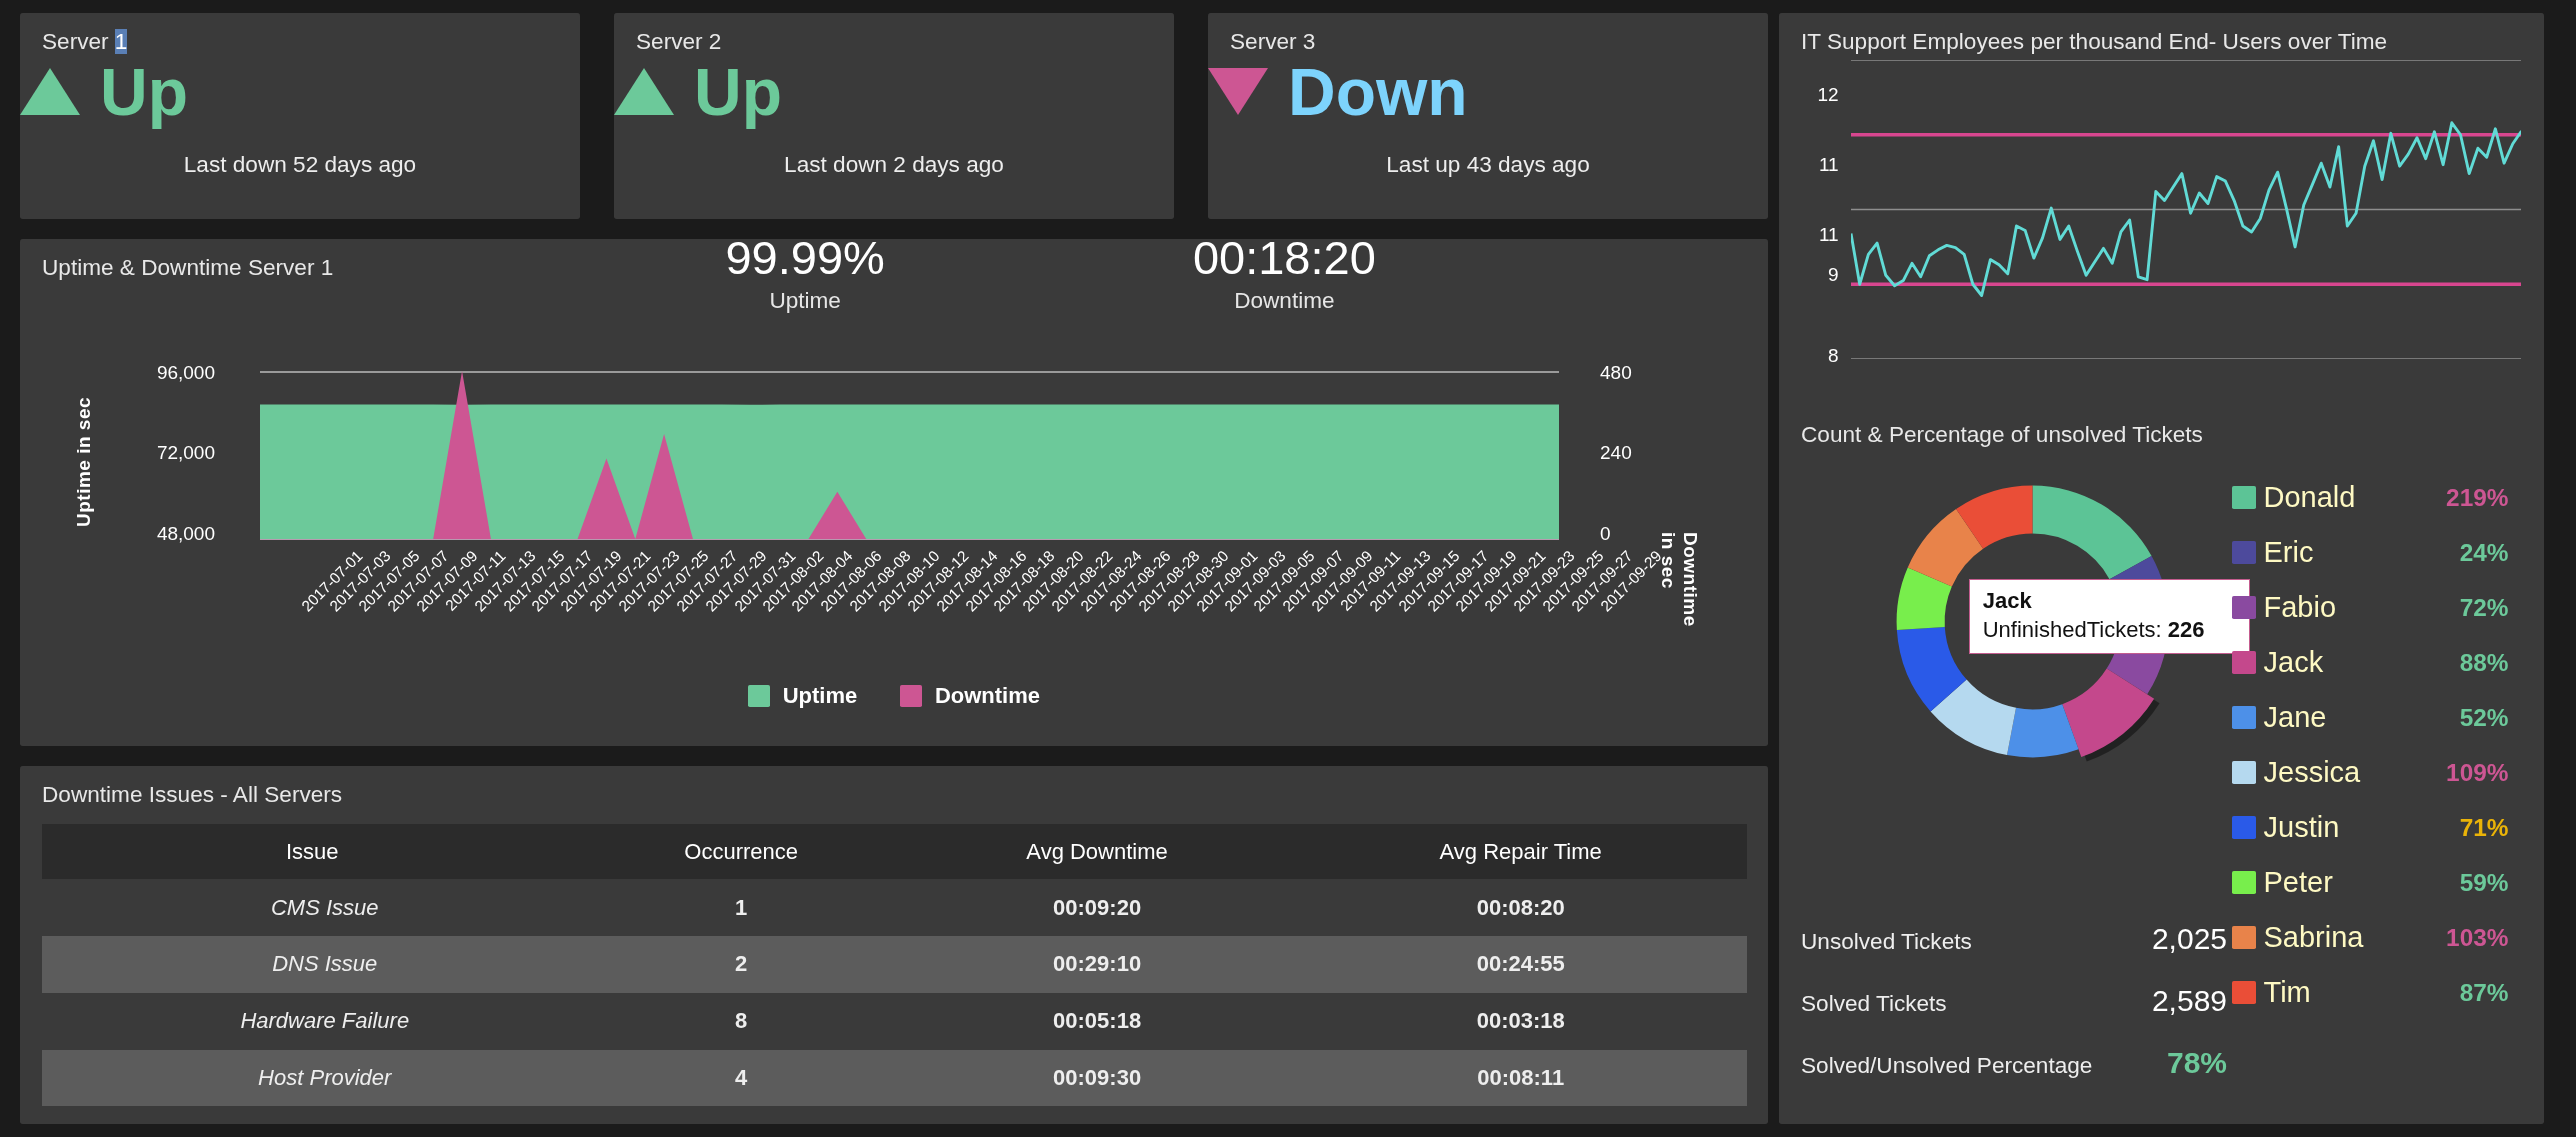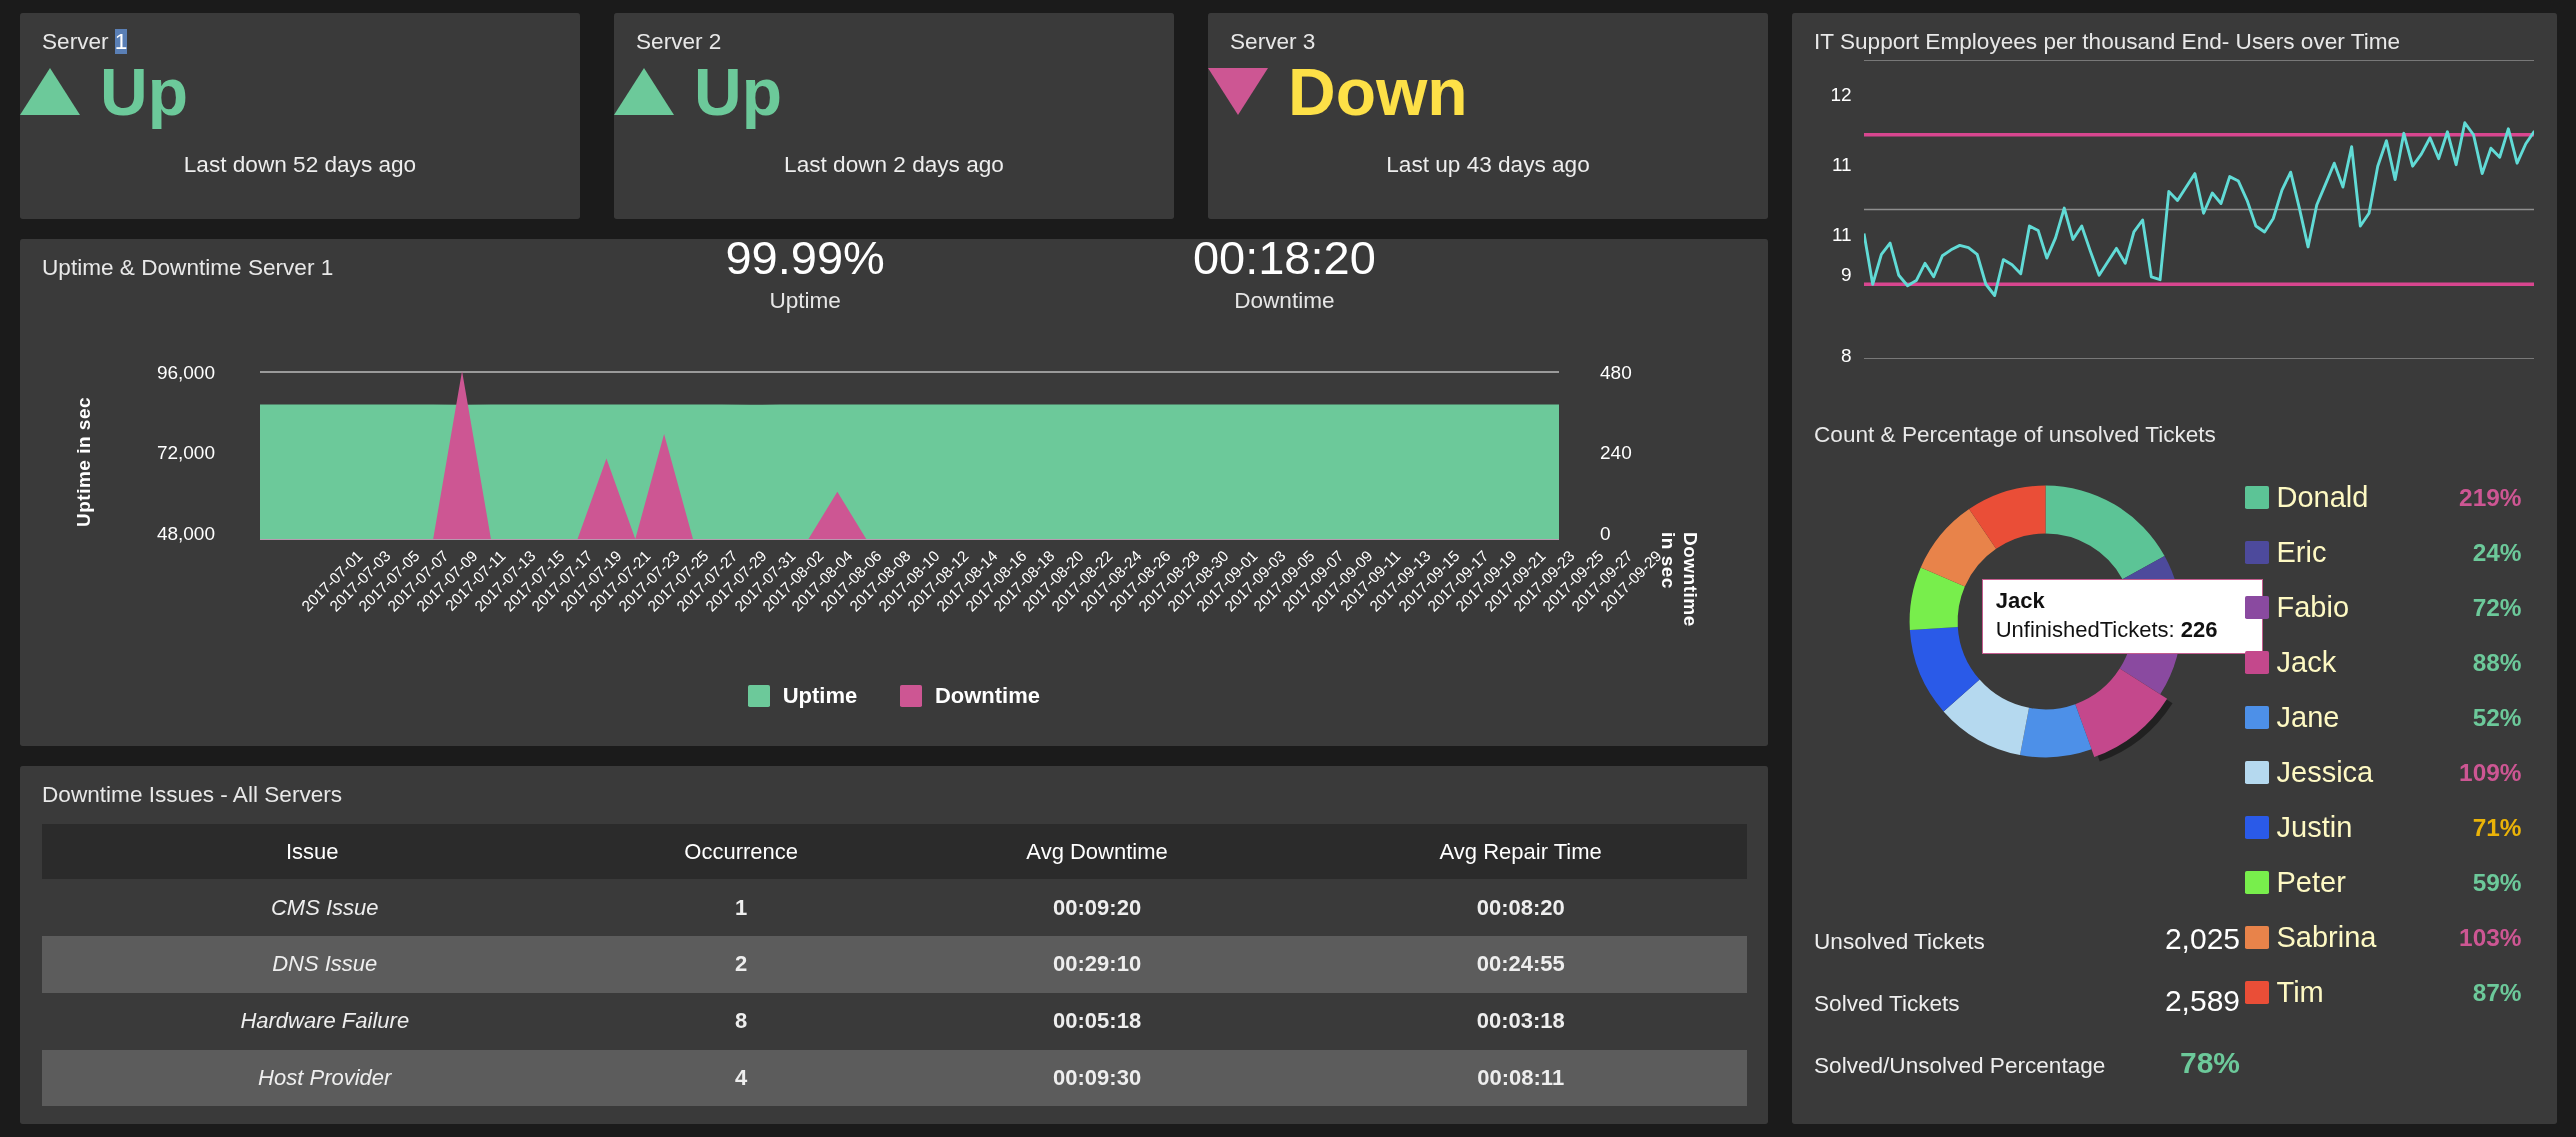--- a/index.html
+++ b/index.html
@@ -6,21 +6,21 @@
   html, body {
     width: 2576px; height: 1137px;
     background: #1b1b1b;
     font-family: "Liberation Sans", sans-serif;
     overflow: hidden;
   }
   .dash {
     position: relative;
     width: 2576px; height: 1137px;
     display: flex;
-    gap: 24px;
+    gap: 11px;
     padding: 12.7px 12.7px 12.7px 20px;
   }
   .col-left  { width: 1748px; display: flex; flex-direction: column; gap: 20px; }
   .col-right { width: 765px; }
 
   .panel {
     background: #3a3a3a;
     border-radius: 2.7px;
     position: relative;
   }
@@ -46,21 +46,21 @@
     border-bottom: 47px solid #6cc99a;
   }
   .tri-down {
     width: 0; height: 0;
     border-left: 30px solid transparent;
     border-right: 30px solid transparent;
     border-top: 47px solid #cd5693;
   }
   .status-word { font-size: 66px; font-weight: 700; line-height: 1; }
   .status-up   { color: #6cc99a; }
-  .status-down { color: #fde047; }
+  .status-down { color: #7dd3fc; }
   .server-sub {
     text-align: center; color: #ededed;
     font-size: 22.6px; margin-top: 27px;
   }
   .sel-highlight { background: #5a7fb5; color: #fff; }
 
   
   .uptime-panel { height: 507px; position: relative; }
   .uptime-head { display: flex; align-items: flex-start; }
   .big-stats { display: flex; flex: 1; justify-content: center; gap: 308px; margin-top: -5.4px; }

